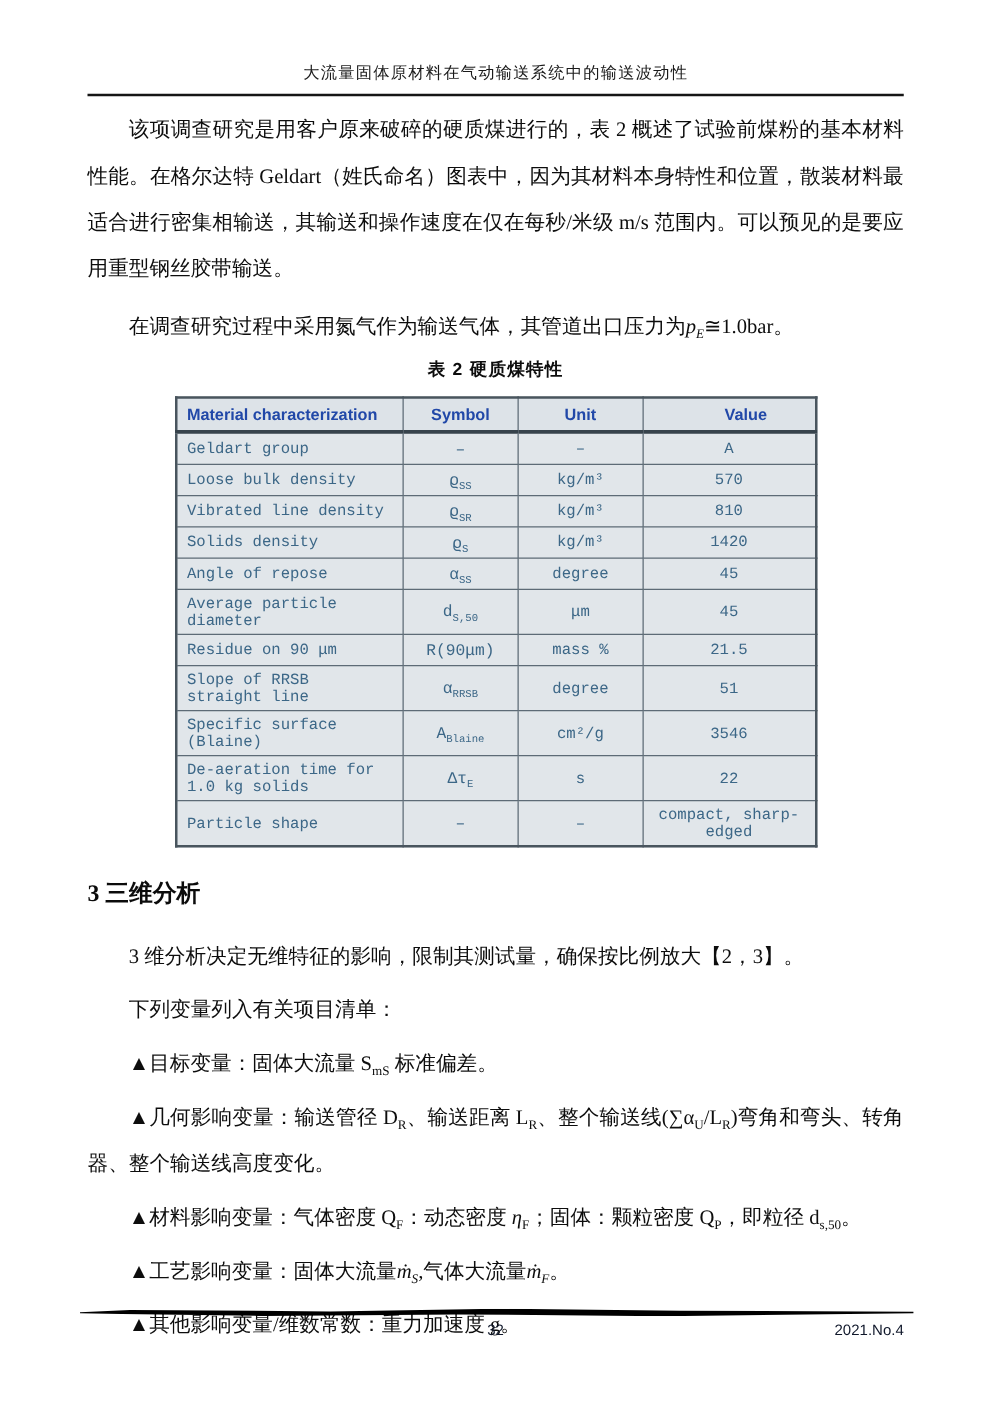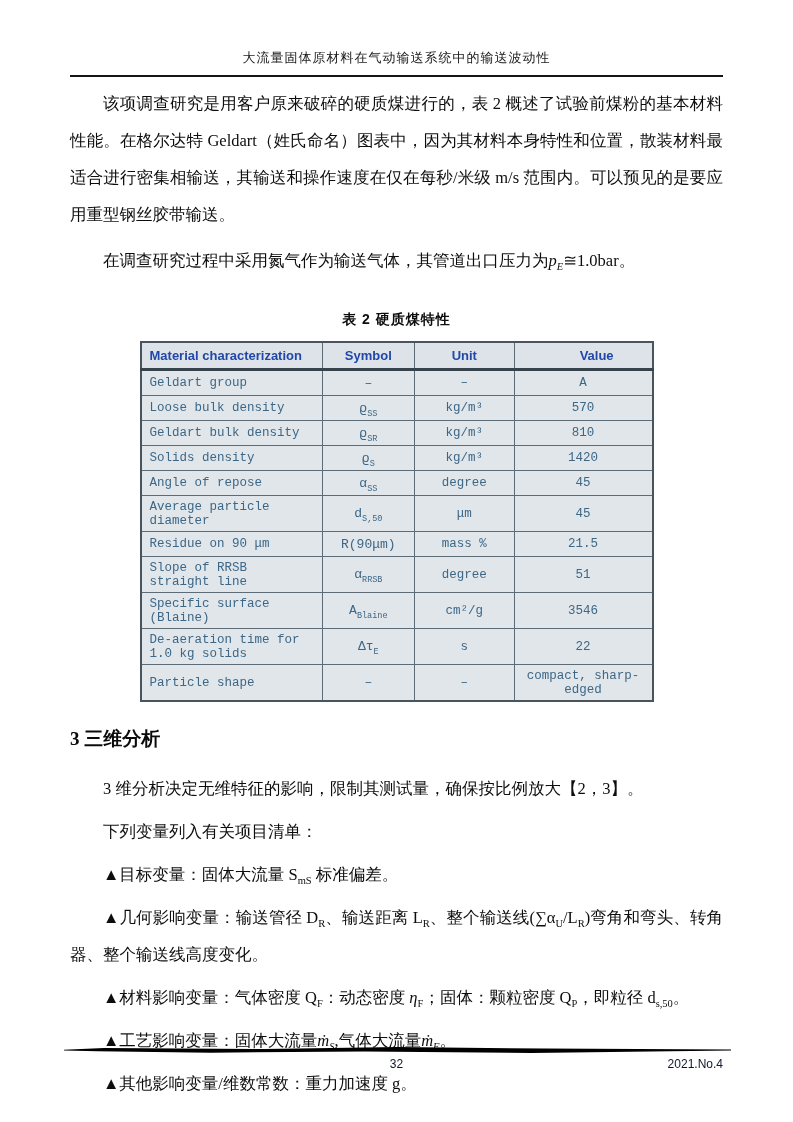--- a/index.html
+++ b/index.html
@@ -19,21 +19,21 @@
   .para{
     font-size:16.5px;line-height:37px;text-align:justify;
     text-indent:2em;margin:6px 0 0 0;color:#0d0d0d;
   }
   .para sub{font-size:10.5px;line-height:0;}
   .fi{font-style:italic;}
 
   .table-caption{
     text-align:center;font-weight:bold;font-size:14px;
     font-family:"Liberation Sans","DejaVu Sans",sans-serif;
-    margin:32px 0 12px 0;color:#0d0d0d;letter-spacing:1px;
+    margin:8px 0 12px 0;color:#0d0d0d;letter-spacing:1px;
   }
 
   .tbl-wrap{width:514px;margin:0 auto;}
   table.material{
     width:100%;border-collapse:collapse;background:#e1e6ea;
     font-family:"Liberation Sans","DejaVu Sans",sans-serif;
     font-size:12.5px;color:#3c6787;
     border:2px solid #49555e;
   }
   table.material th{
@@ -97,21 +97,21 @@
             <td class="c-unit">–</td>
             <td class="c-val">A</td>
           </tr>
           <tr>
             <td class="c-name">Loose bulk density</td>
             <td class="c-sym">ϱ<sub>SS</sub></td>
             <td class="c-unit">kg/m³</td>
             <td class="c-val">570</td>
           </tr>
           <tr>
-            <td class="c-name">Geldart bulk density</td>
+            <td class="c-name">Vibrated line density</td>
             <td class="c-sym">ϱ<sub>SR</sub></td>
             <td class="c-unit">kg/m³</td>
             <td class="c-val">810</td>
           </tr>
           <tr>
             <td class="c-name">Solids density</td>
             <td class="c-sym">ϱ<sub>S</sub></td>
             <td class="c-unit">kg/m³</td>
             <td class="c-val">1420</td>
           </tr>

